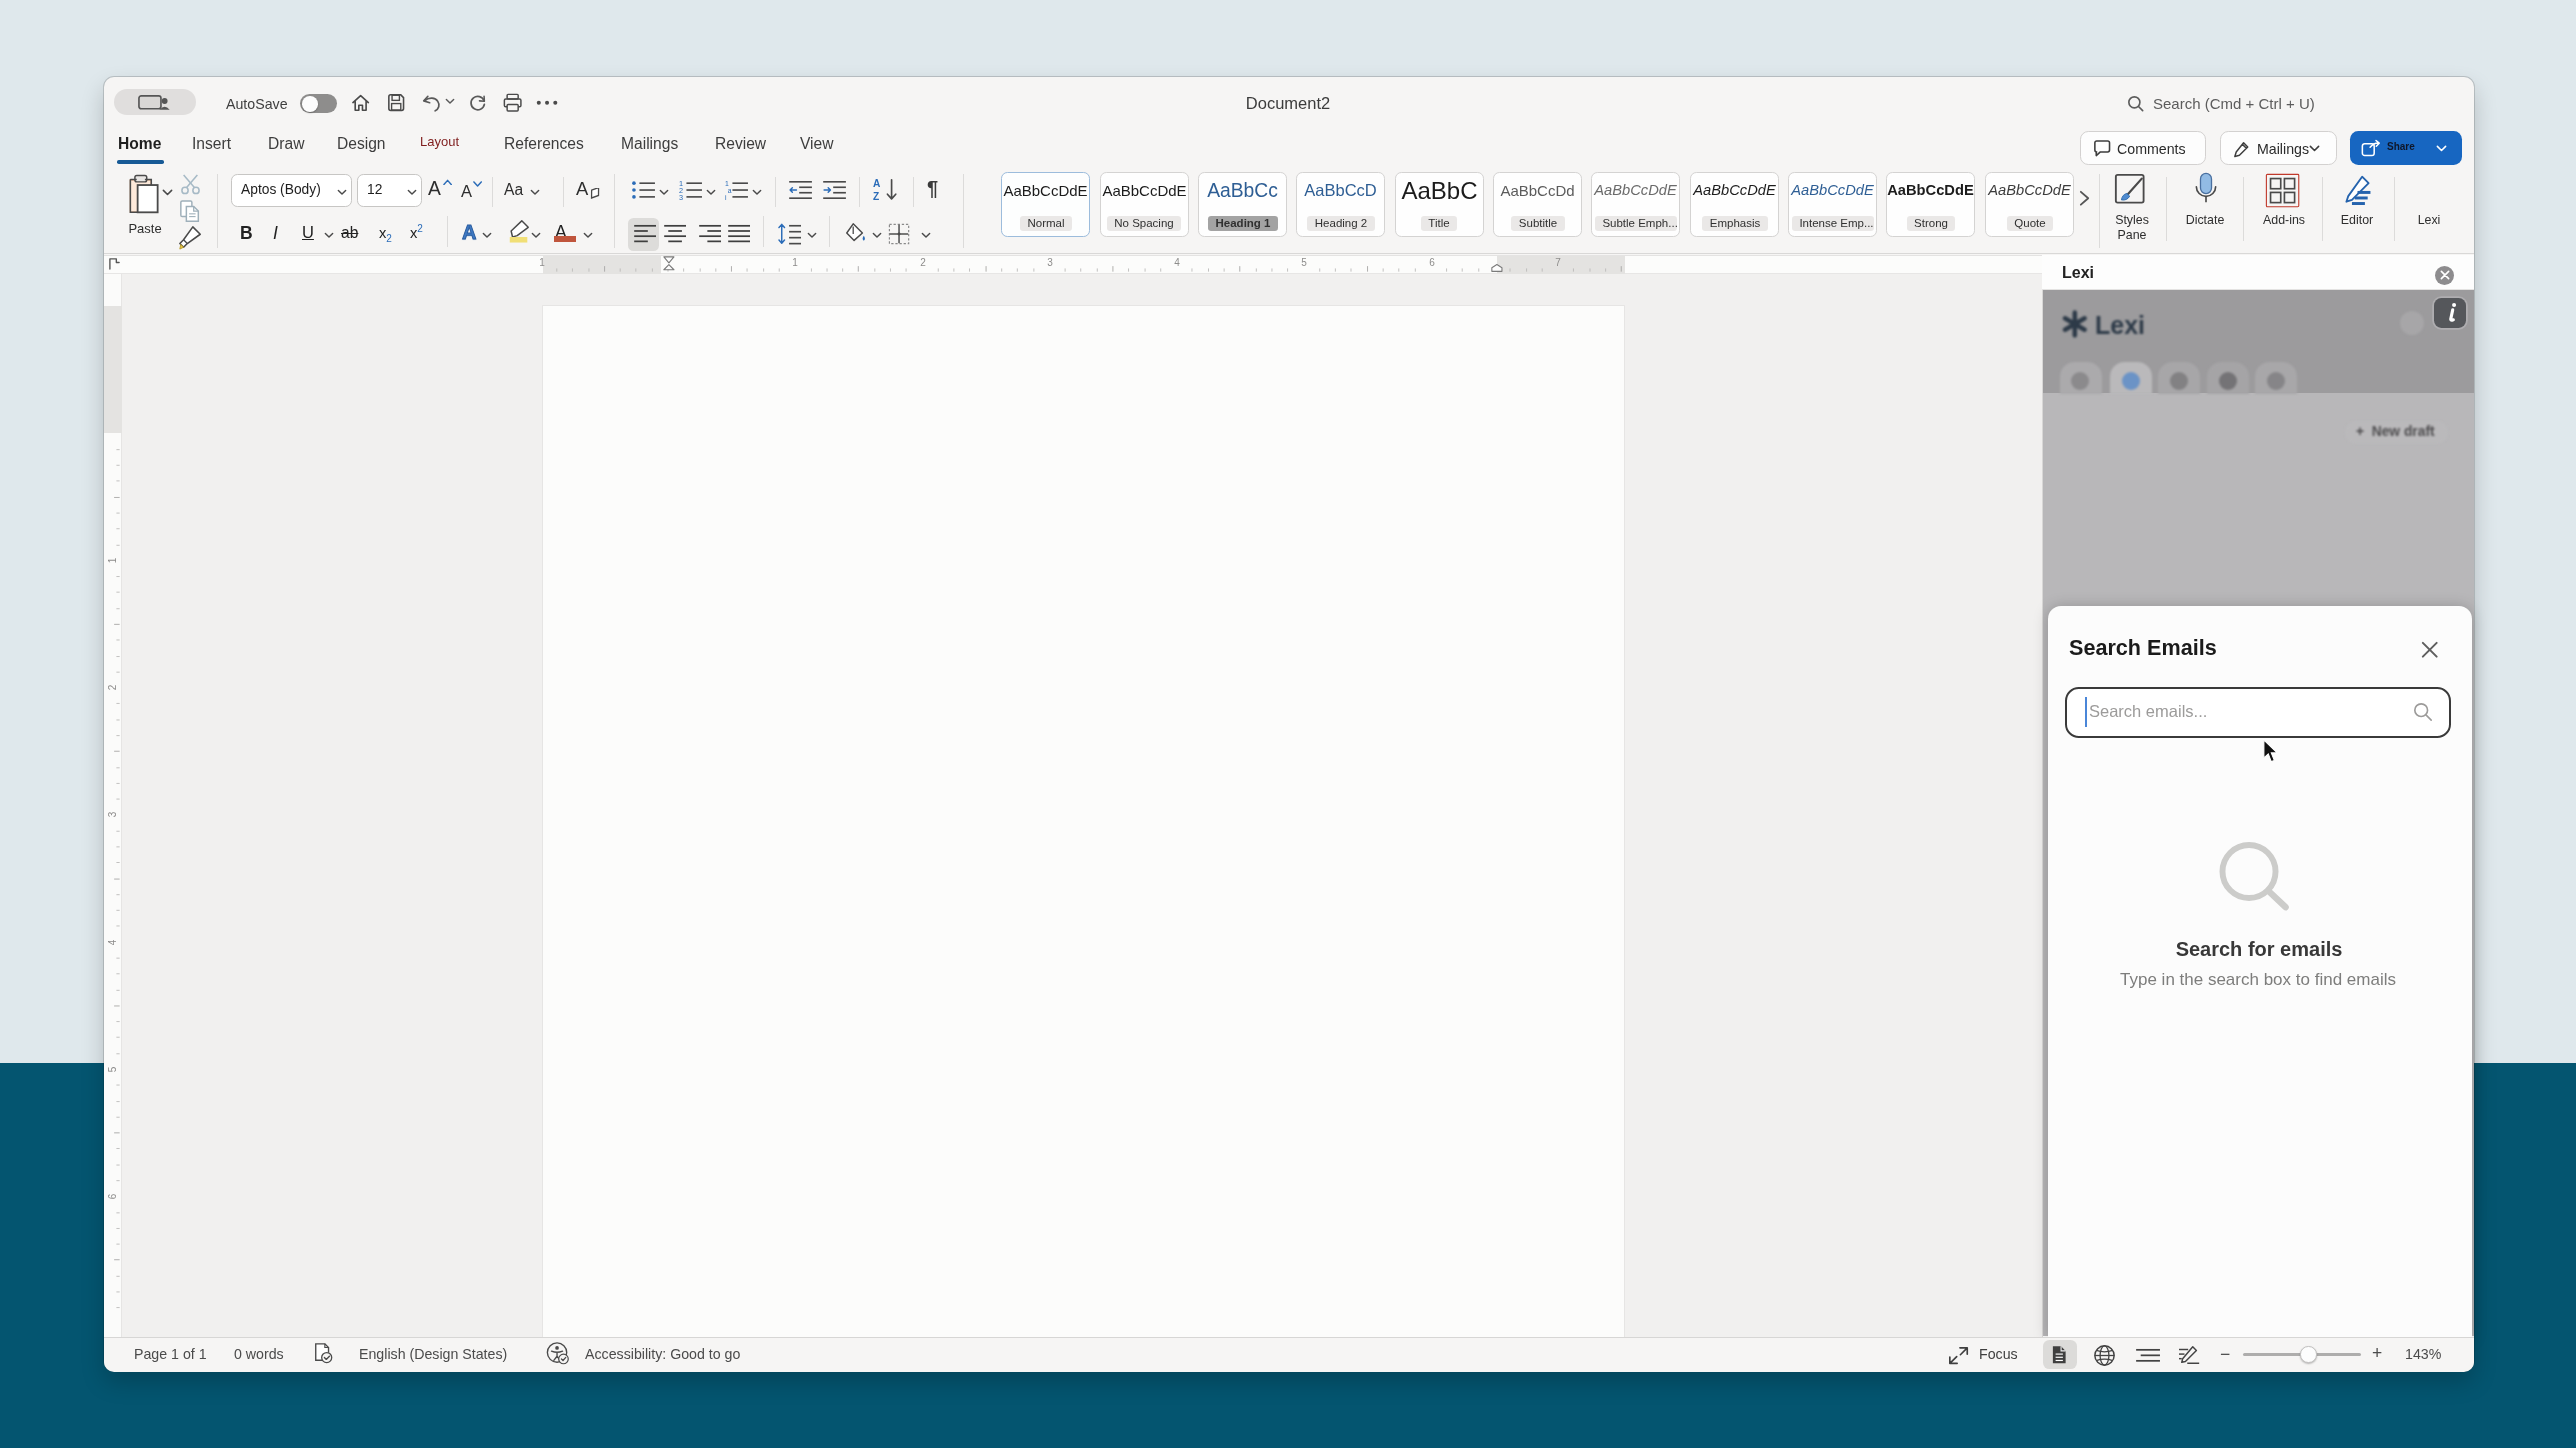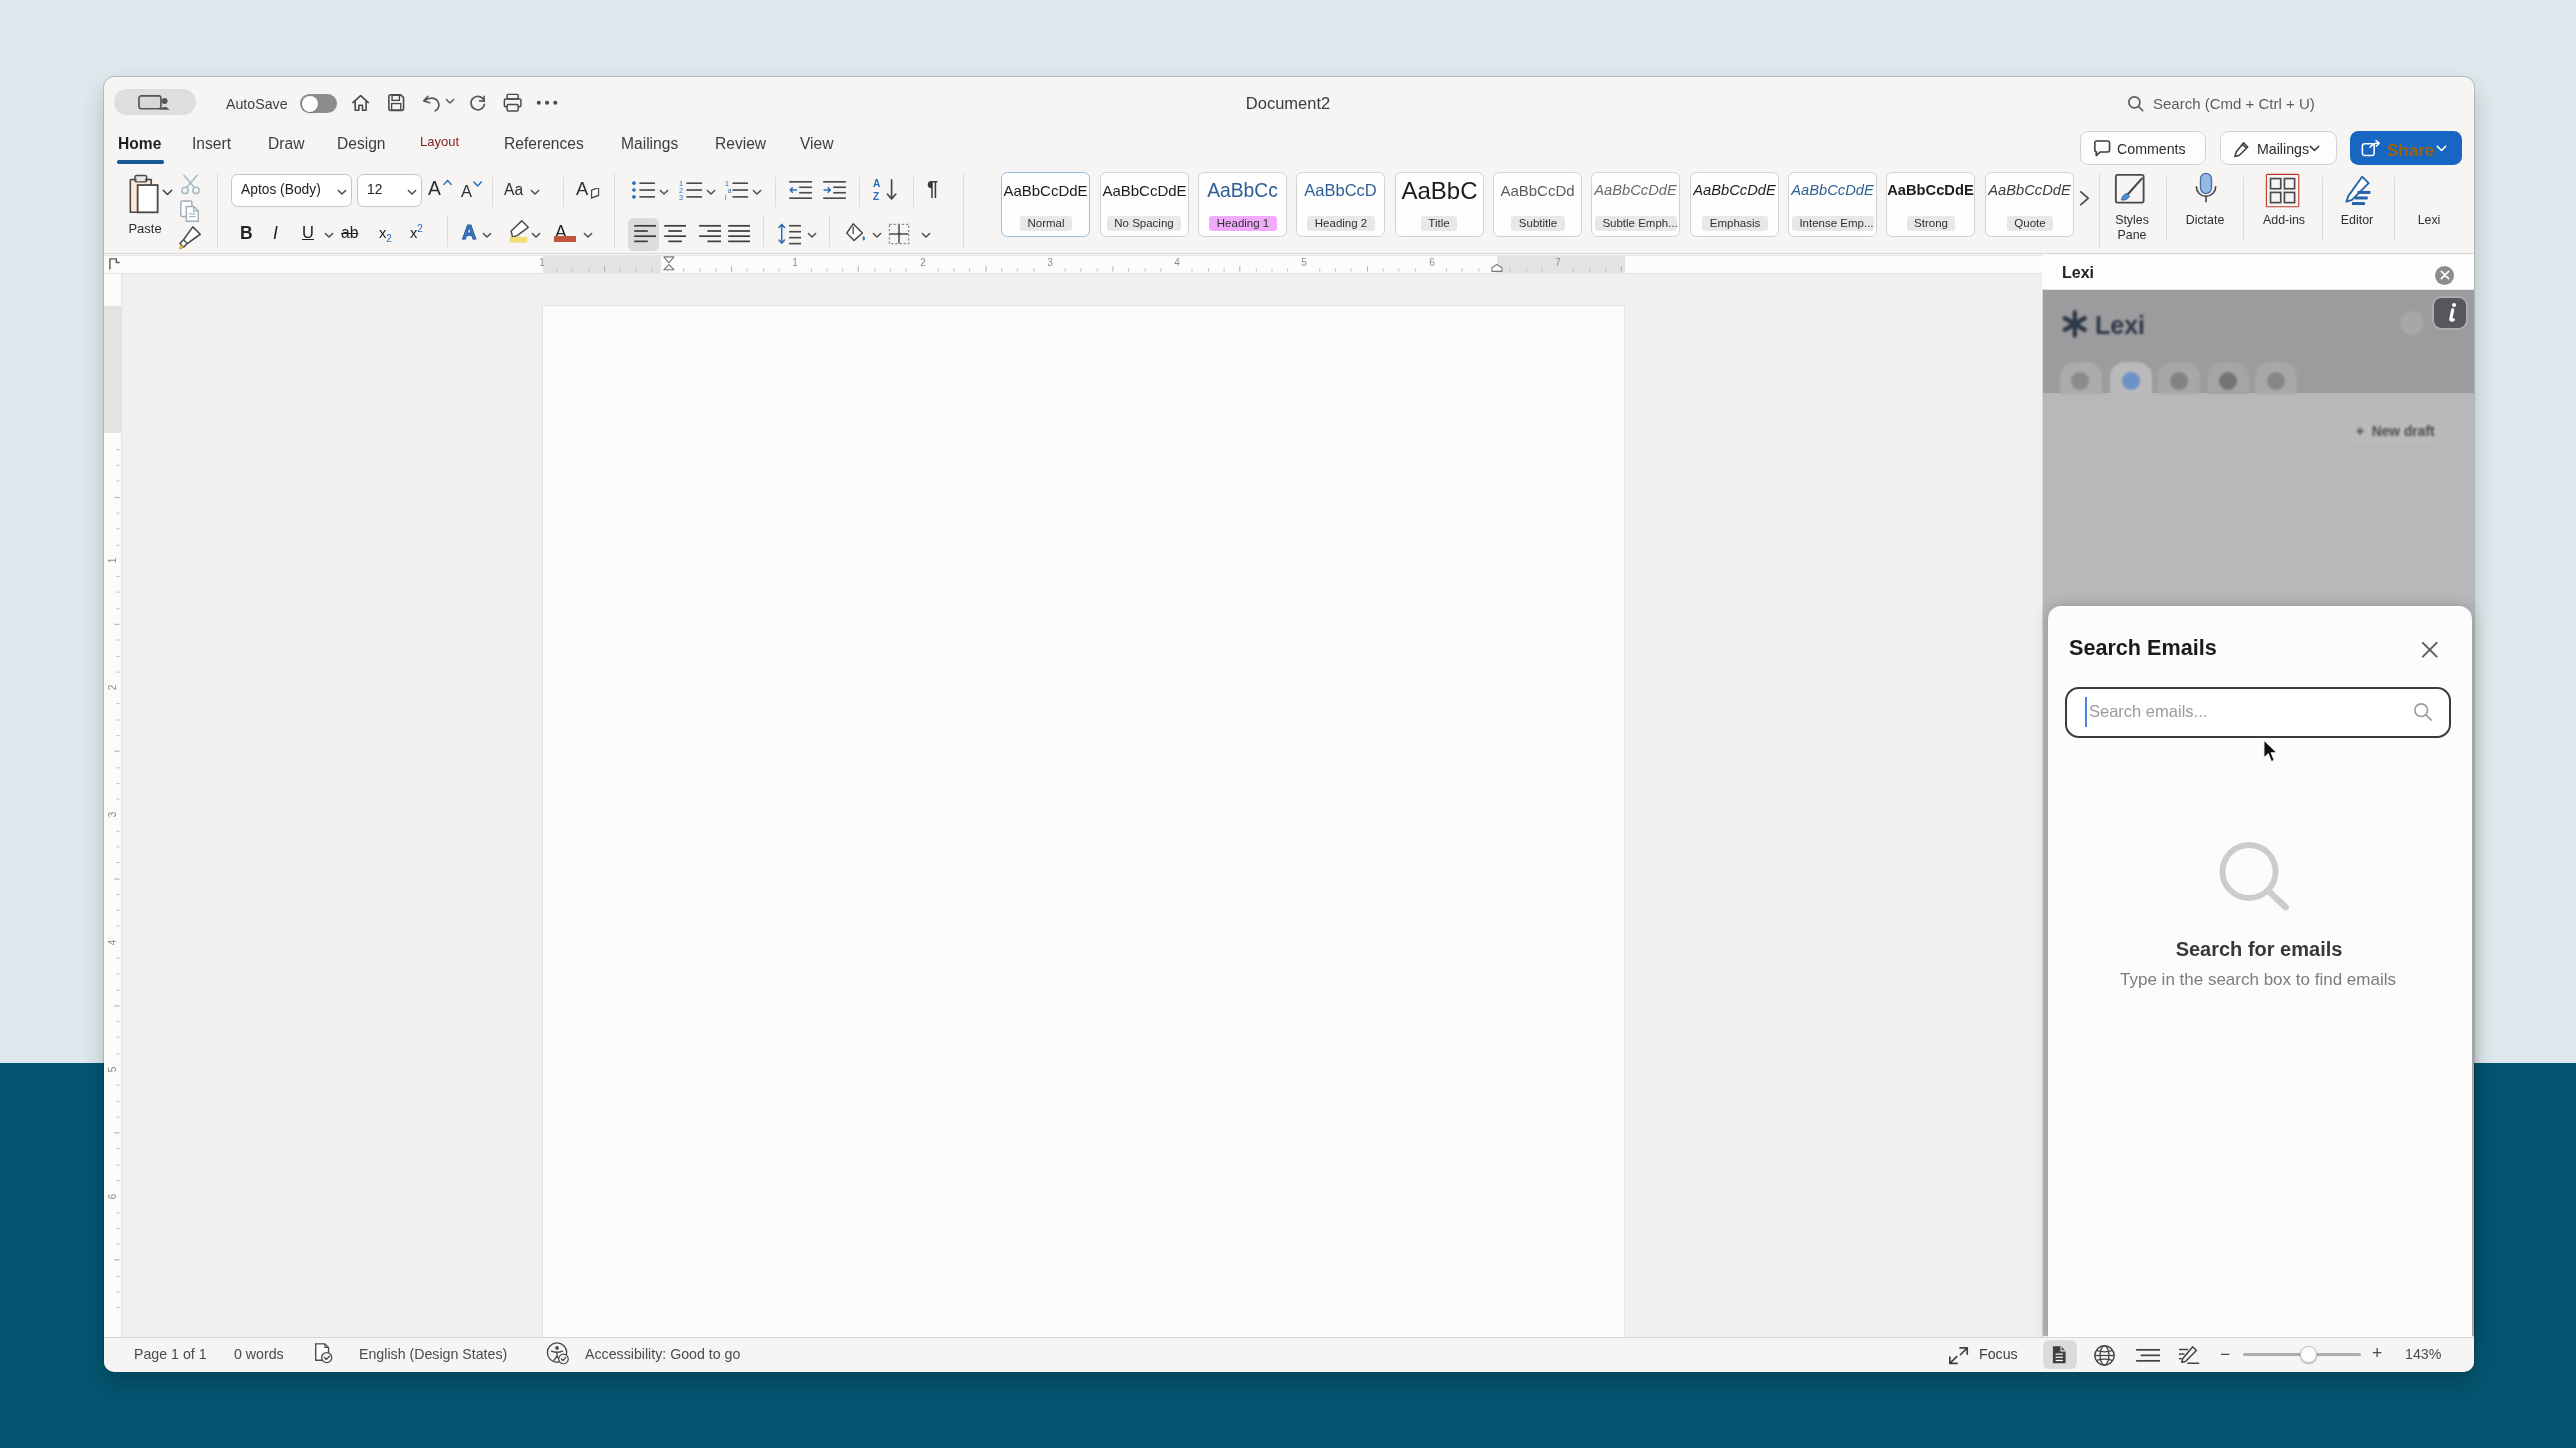--- a/index.html
+++ b/index.html
@@ -71,21 +71,21 @@
   </svg>
 <div style="position:absolute;left:2257px;top:141px;font-size:14.2px;color:#2c2c2c;font-weight:400;white-space:nowrap;line-height:1.15;">Mailings</div>
 <svg style="position:absolute;left:2309px;top:145px;" width="11" height="7.4" viewBox="0 0 12 8">
     <path d="M1.5 1.5 L6 6 L10.5 1.5" fill="none" stroke="#3d3d3d" stroke-width="1.7" stroke-linecap="round" stroke-linejoin="round"></path>
   </svg>
 <div style="position:absolute;left:2350px;top:131px;width:112px;height:34px;background:#1766c1;border-radius:8.3px;"></div>
 <svg style="position:absolute;left:2361px;top:139px;" width="20" height="18.4" viewBox="0 0 22 20">
     <rect x="1.5" y="5" width="13" height="13" rx="2.5" fill="none" stroke="#fff" stroke-width="1.7"></rect>
 <path d="M10 9 C14 4.5 17 4 20 4.5 M20 4.5 L16.5 1.5 M20 4.5 L16.8 7.8" fill="none" stroke="#fff" stroke-width="1.7" stroke-linecap="round" stroke-linejoin="round"></path>
   </svg>
-<div style="position:absolute;left:2387px;top:141px;font-size:17px;color:#a16207;font-weight:700;white-space:nowrap;line-height:1.15;">Share</div>
+<div style="position:absolute;left:2387px;top:141px;font-size:10px;color:#0f172a;font-weight:700;white-space:nowrap;line-height:1.15;">Share</div>
 <svg style="position:absolute;left:2436px;top:145px;" width="11" height="7.4" viewBox="0 0 12 8">
     <path d="M1.5 1.5 L6 6 L10.5 1.5" fill="none" stroke="#fff" stroke-width="1.7" stroke-linecap="round" stroke-linejoin="round"></path>
   </svg>
 <div style="position:absolute;left:104px;top:253px;width:2370px;height:0.9px;background:#d9d8d7;"></div>
 <svg style="position:absolute;left:124px;top:174px;" width="40" height="43" viewBox="0 0 44 47">
     <path d="M7 6 H14 V3.5 H23 V6 H30 V27 H24 V42 H7 Z" fill="#fde9da" stroke="#c46a2a" stroke-width="1.2"></path>
 <rect x="12" y="1.5" width="13" height="7" rx="2" fill="#e8e6e4" stroke="#4a4a4a" stroke-width="1.6"></rect>
 <path d="M7 6 H14 M23 6 H30 V26 M7 6 V42 H24" fill="none" stroke="#4a4a4a" stroke-width="1.7"></path>
 <rect x="15" y="12" width="22" height="30" fill="#fff" stroke="#4a4a4a" stroke-width="2"></rect>
   </svg>
@@ -279,21 +279,21 @@
   </svg>
 <div style="position:absolute;left:963px;top:174px;width:0.9px;height:74px;background:#dcdbda;"></div>
 <div style="position:absolute;left:1001px;top:172px;width:89px;height:65px;border:1.8px solid #9cbcdc;background:#fdfefe;border-radius:6.4px;overflow:hidden;"></div>
 <div style="position:absolute;left:1001px;top:177px;width:89px;height:27.6px;font-size:15px;color:#1c1c1c;font-weight:400;font-style:normal;text-align:center;line-height:27.6px;overflow:hidden;white-space:nowrap;">AaBbCcDdE</div>
 <div style="position:absolute;left:1004px;top:216px;width:84px;height:16.5px;text-align:center;"><span style="display:inline-block;background:#eae8e7;border-radius:3.2px;padding:1.4px 7.4px;font-size:11.5px;color:#303030;white-space:nowrap;max-width:82px;overflow:hidden;">Normal</span></div>
 <div style="position:absolute;left:1100px;top:172px;width:89px;height:65px;border:0.9px solid #d4d3d2;background:#fefefe;border-radius:6.4px;overflow:hidden;"></div>
 <div style="position:absolute;left:1100px;top:177px;width:89px;height:27.6px;font-size:15px;color:#1c1c1c;font-weight:400;font-style:normal;text-align:center;line-height:27.6px;overflow:hidden;white-space:nowrap;">AaBbCcDdE</div>
 <div style="position:absolute;left:1102px;top:216px;width:84px;height:16.5px;text-align:center;"><span style="display:inline-block;background:#eae8e7;border-radius:3.2px;padding:1.4px 7.4px;font-size:11.5px;color:#303030;white-space:nowrap;max-width:82px;overflow:hidden;">No Spacing</span></div>
 <div style="position:absolute;left:1198px;top:172px;width:89px;height:65px;border:0.9px solid #d4d3d2;background:#fefefe;border-radius:6.4px;overflow:hidden;"></div>
 <div style="position:absolute;left:1198px;top:177px;width:89px;height:27.6px;font-size:19.3px;color:#2e5e94;font-weight:400;font-style:normal;text-align:center;line-height:27.6px;overflow:hidden;white-space:nowrap;">AaBbCc</div>
-<div style="position:absolute;left:1201px;top:216px;width:84px;height:16.5px;text-align:center;"><span style="display:inline-block;background:#f0abfc;border-radius:3.2px;padding:1.4px 7.4px;font-size:11.5px;color:#303030;white-space:nowrap;max-width:82px;overflow:hidden;">Heading 1</span></div>
+<div style="position:absolute;left:1201px;top:216px;width:84px;height:16.5px;text-align:center;"><span style="display:inline-block;background:#a3a3a3;border-radius:3.2px;padding:1.4px 7.4px;font-size:11.5px;color:#303030;white-space:nowrap;max-width:82px;overflow:hidden;font-weight:bold;">Heading 1</span></div>
 <div style="position:absolute;left:1296px;top:172px;width:89px;height:65px;border:0.9px solid #d4d3d2;background:#fefefe;border-radius:6.4px;overflow:hidden;"></div>
 <div style="position:absolute;left:1296px;top:177px;width:89px;height:27.6px;font-size:16.5px;color:#2e5e94;font-weight:400;font-style:normal;text-align:center;line-height:27.6px;overflow:hidden;white-space:nowrap;">AaBbCcD</div>
 <div style="position:absolute;left:1299px;top:216px;width:84px;height:16.5px;text-align:center;"><span style="display:inline-block;background:#eae8e7;border-radius:3.2px;padding:1.4px 7.4px;font-size:11.5px;color:#303030;white-space:nowrap;max-width:82px;overflow:hidden;">Heading 2</span></div>
 <div style="position:absolute;left:1395px;top:172px;width:89px;height:65px;border:0.9px solid #d4d3d2;background:#fefefe;border-radius:6.4px;overflow:hidden;"></div>
 <div style="position:absolute;left:1395px;top:177px;width:89px;height:27.6px;font-size:24px;color:#1c1c1c;font-weight:400;font-style:normal;text-align:center;line-height:27.6px;overflow:hidden;white-space:nowrap;">AaBbC</div>
 <div style="position:absolute;left:1397px;top:216px;width:84px;height:16.5px;text-align:center;"><span style="display:inline-block;background:#eae8e7;border-radius:3.2px;padding:1.4px 7.4px;font-size:11.5px;color:#303030;white-space:nowrap;max-width:82px;overflow:hidden;">Title</span></div>
 <div style="position:absolute;left:1493px;top:172px;width:89px;height:65px;border:0.9px solid #d4d3d2;background:#fefefe;border-radius:6.4px;overflow:hidden;"></div>
 <div style="position:absolute;left:1493px;top:177px;width:89px;height:27.6px;font-size:15px;color:#5c5c5c;font-weight:400;font-style:normal;text-align:center;line-height:27.6px;overflow:hidden;white-space:nowrap;">AaBbCcDd</div>
 <div style="position:absolute;left:1496px;top:216px;width:84px;height:16.5px;text-align:center;"><span style="display:inline-block;background:#eae8e7;border-radius:3.2px;padding:1.4px 7.4px;font-size:11.5px;color:#303030;white-space:nowrap;max-width:82px;overflow:hidden;">Subtitle</span></div>
 <div style="position:absolute;left:1591px;top:172px;width:89px;height:65px;border:0.9px solid #d4d3d2;background:#fefefe;border-radius:6.4px;overflow:hidden;"></div>

